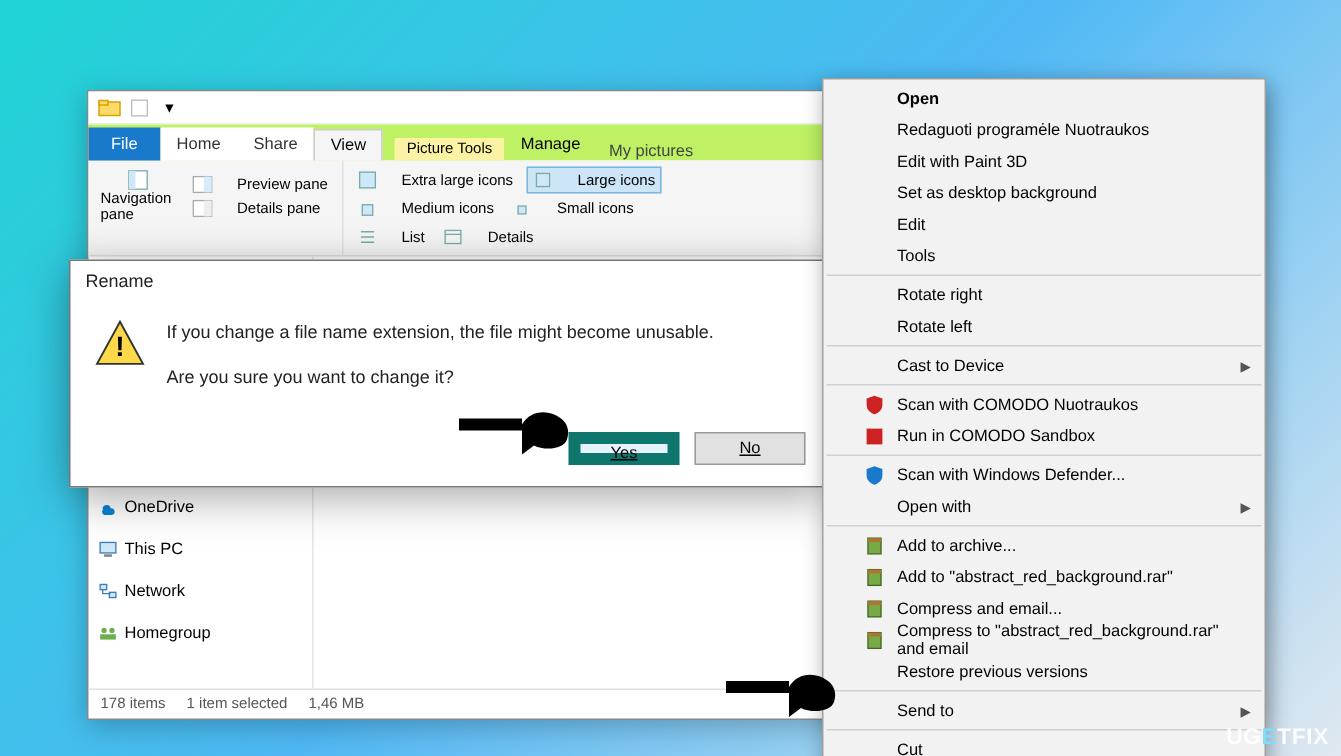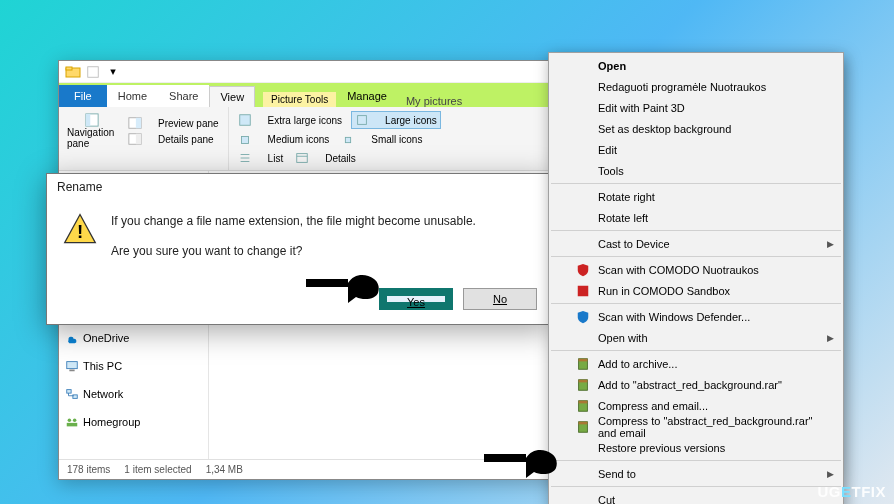--- a/index.html
+++ b/index.html
@@ -257,21 +257,21 @@
       <div class="thumb"></div>
       <div class="thumb blue"></div>
       <div class="thumb"></div>
       <div class="thumb dark"></div>
     </div>
   </div>
 
   <div class="status">
     <span>178 items</span>
     <span>1 item selected</span>
-    <span>1,34 MB</span>
+    <span>1,46 MB</span>
   </div>
 </div>
 
 <div class="dialog">
   <div class="dlg-title">Rename</div>
   <div class="dlg-body">
     <div class="warn-icon">
       <svg viewBox="0 0 40 40" width="34" height="34">
           <polygon points="20,3 38,36 2,36" fill="#ffd94a" stroke="#333" stroke-width="1.5"></polygon>
           <text x="20" y="30" text-anchor="middle" font-size="22" font-weight="bold" fill="#000">!</text>

